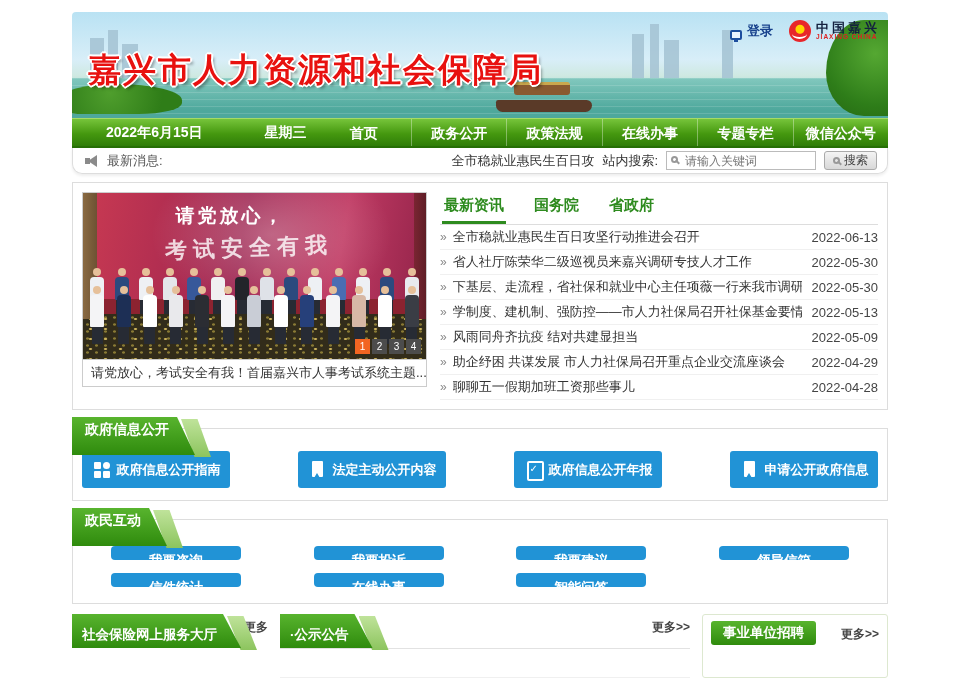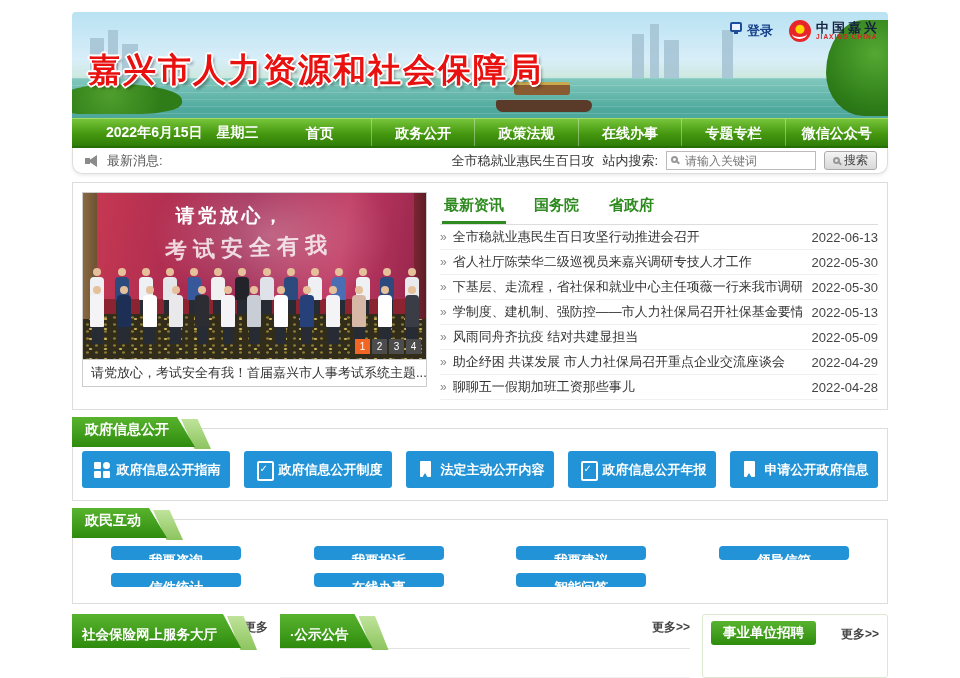--- a/index.html
+++ b/index.html
@@ -29,39 +29,39 @@
     background:radial-gradient(circle at 40% 30%, #4f9e2d, #2f7d18 70%);}
   .boat{position:absolute;left:52%;top:66%;width:96px;height:30px;}
   .boat .cabin{position:absolute;left:18px;top:0;width:56px;height:13px;background:#8a5a30;border-radius:3px;
     border-top:3px solid #caa84e;}
   .boat .hull{position:absolute;left:0;bottom:0;width:96px;height:12px;background:#5a3a28;border-radius:4px 10px 12px 12px;}
   .banner-title { position:absolute; left:16px; top:36px; font-size:33px; font-weight:bold;
     letter-spacing:2px; color:#e8110f;
     text-shadow:-1px -1px 0 #fff,1px -1px 0 #fff,-1px 1px 0 #fff,1px 1px 0 #fff,
       0 -2px 0 #fff,0 2px 0 #fff,-2px 0 0 #fff,2px 0 0 #fff,3px 3px 3px rgba(0,0,0,.35); }
   .banner-tr { position:absolute; top:8px; right:8px; display:flex; align-items:center; gap:16px; }
-  .login { display:flex; align-items:flex-start; gap:5px; cursor:pointer; }
+  .login { display:flex; align-items:flex-end; gap:5px; cursor:pointer; }
   .monitor-icon{width:12px;height:10px;border:2px solid #1d4e9e;border-radius:2px;background:#eaf3ff;position:relative;}
   .monitor-icon::after{content:"";position:absolute;left:2px;bottom:-4px;width:4px;height:3px;background:#1d4e9e;}
   .login-label{font-size:13px;font-weight:bold;color:#17418c;}
   .logo{display:flex;align-items:center;gap:5px;}
   .swirl-icon{width:22px;height:22px;border-radius:50%;position:relative;flex:none;
     background:radial-gradient(circle at 50% 42%, #ffd400 0 4px, #e8262a 5px 100%);}
   .swirl-icon::after{content:"";position:absolute;left:3px;top:9px;width:15px;height:8px;
     border-bottom:2px solid #fff;border-radius:50%;}
   .logo-text{display:flex;flex-direction:column;line-height:1.05;}
   .logo-cn{font-size:13px;font-weight:bold;color:#14213f;letter-spacing:3px;}
   .logo-en{font-size:6.5px;font-weight:bold;color:#d22; letter-spacing:1px;font-style:normal;}
 
   
   .navbar { display:flex; height:30px; align-items:stretch;
     background:linear-gradient(#76c43a, #45980f 55%, #2f7d08);
     border-top:1px solid #a6da68; border-bottom:2px solid #266f05; }
   .nav-date{display:flex;align-items:center;color:#fff;font-weight:bold;font-size:14px;
-    padding:0 10px 0 34px;white-space:nowrap;}
+    padding:0 10px 0 34px;white-space:nowrap;gap:48px;}
   .nav-date .wd{margin-left:14px;}
   .nav-menu{flex:1;display:flex;}
   .nav-item{flex:1;text-align:center;line-height:28px;color:#fff;font-weight:bold;font-size:14px;cursor:pointer;}
   .nav-menu .nav-item + .nav-item{border-left:1px solid rgba(255,255,255,.35);}
 
   
   .ticker{height:26px;border:1px solid #ddd;border-top:none;border-radius:0 0 10px 10px;
     display:flex;align-items:center;padding:0 10px 0 12px;box-shadow:0 2px 3px rgba(0,0,0,.07);}
   .speaker-icon{width:14px;height:12px;position:relative;margin-right:8px;flex:none;}
   .speaker-icon::before{content:"";position:absolute;left:0;top:3px;width:5px;height:6px;background:#8a8a8a;}
@@ -118,21 +118,21 @@
   .arrow-ic::before{content:"\00BB";}
   .news-title{color:#333;flex:1;white-space:nowrap;overflow:hidden;}
   .news-date{color:#444;margin-left:10px;flex:none;font-size:13px;}
 
   
   .section{position:relative;margin-top:7px;padding-top:11px;}
   .ribbon-wrap{position:absolute;top:0;left:0;z-index:2;display:inline-block;}
   .ribbon-wrap::after{content:"";position:absolute;top:2px;right:-16px;width:30px;height:100%;
     background:linear-gradient(#bfe39a,#8cc45e);clip-path:polygon(0 0,55% 0,100% 100%,45% 100%);z-index:-1;}
   .ribbon{display:inline-block;position:relative;background:linear-gradient(#58b42e,#2f8b0d);
-    color:#fff;font-weight:bold;font-size:14px;padding:4px 26px 8px 13px;
+    color:#fff;font-weight:bold;font-size:14px;padding:4px 26px 16px 13px;
     clip-path:polygon(0 0,calc(100% - 18px) 0,100% 100%,0 100%);}
   .section-box{border:1px solid #ddd;background:#fff;}
   .info-box{padding:22px 9px 12px;display:flex;justify-content:space-between;}
   .info-btn{width:148px;height:37px;background:#2193d6;border-radius:3px;color:#fff;
     display:flex;align-items:center;justify-content:center;gap:6px;font-size:13px;font-weight:bold;cursor:pointer;}
   .btn-icon{width:19px;height:17px;position:relative;flex:none;}
   .btn-icon.grid::before{content:"";position:absolute;left:2px;top:1px;width:7px;height:7px;background:#fff;
     border-radius:1px;box-shadow:0 9px 0 #fff,9px 9px 0 #fff;}
   .btn-icon.grid::after{content:"";position:absolute;left:11px;top:1px;width:7px;height:7px;border-radius:50%;background:#fff;}
   .btn-icon.doc::before{content:"";position:absolute;left:3px;top:0;width:13px;height:16px;
@@ -440,24 +440,20 @@
   <div class="section">
     <div class="ribbon-wrap">
       <div class="ribbon">政府信息公开</div>
     </div>
     <div class="section-box info-box">
       <div class="info-btn">
           <span class="btn-icon grid"></span>
           <span>政府信息公开指南</span>
         </div>
         <div class="info-btn">
-          <span class="btn-icon doc"></span>
-          <span>政府信息公开制度</span>
-        </div>
-        <div class="info-btn">
           <span class="btn-icon book"></span>
           <span>法定主动公开内容</span>
         </div>
         <div class="info-btn">
           <span class="btn-icon doc"></span>
           <span>政府信息公开年报</span>
         </div>
         <div class="info-btn">
           <span class="btn-icon book"></span>
           <span>申请公开政府信息</span>

